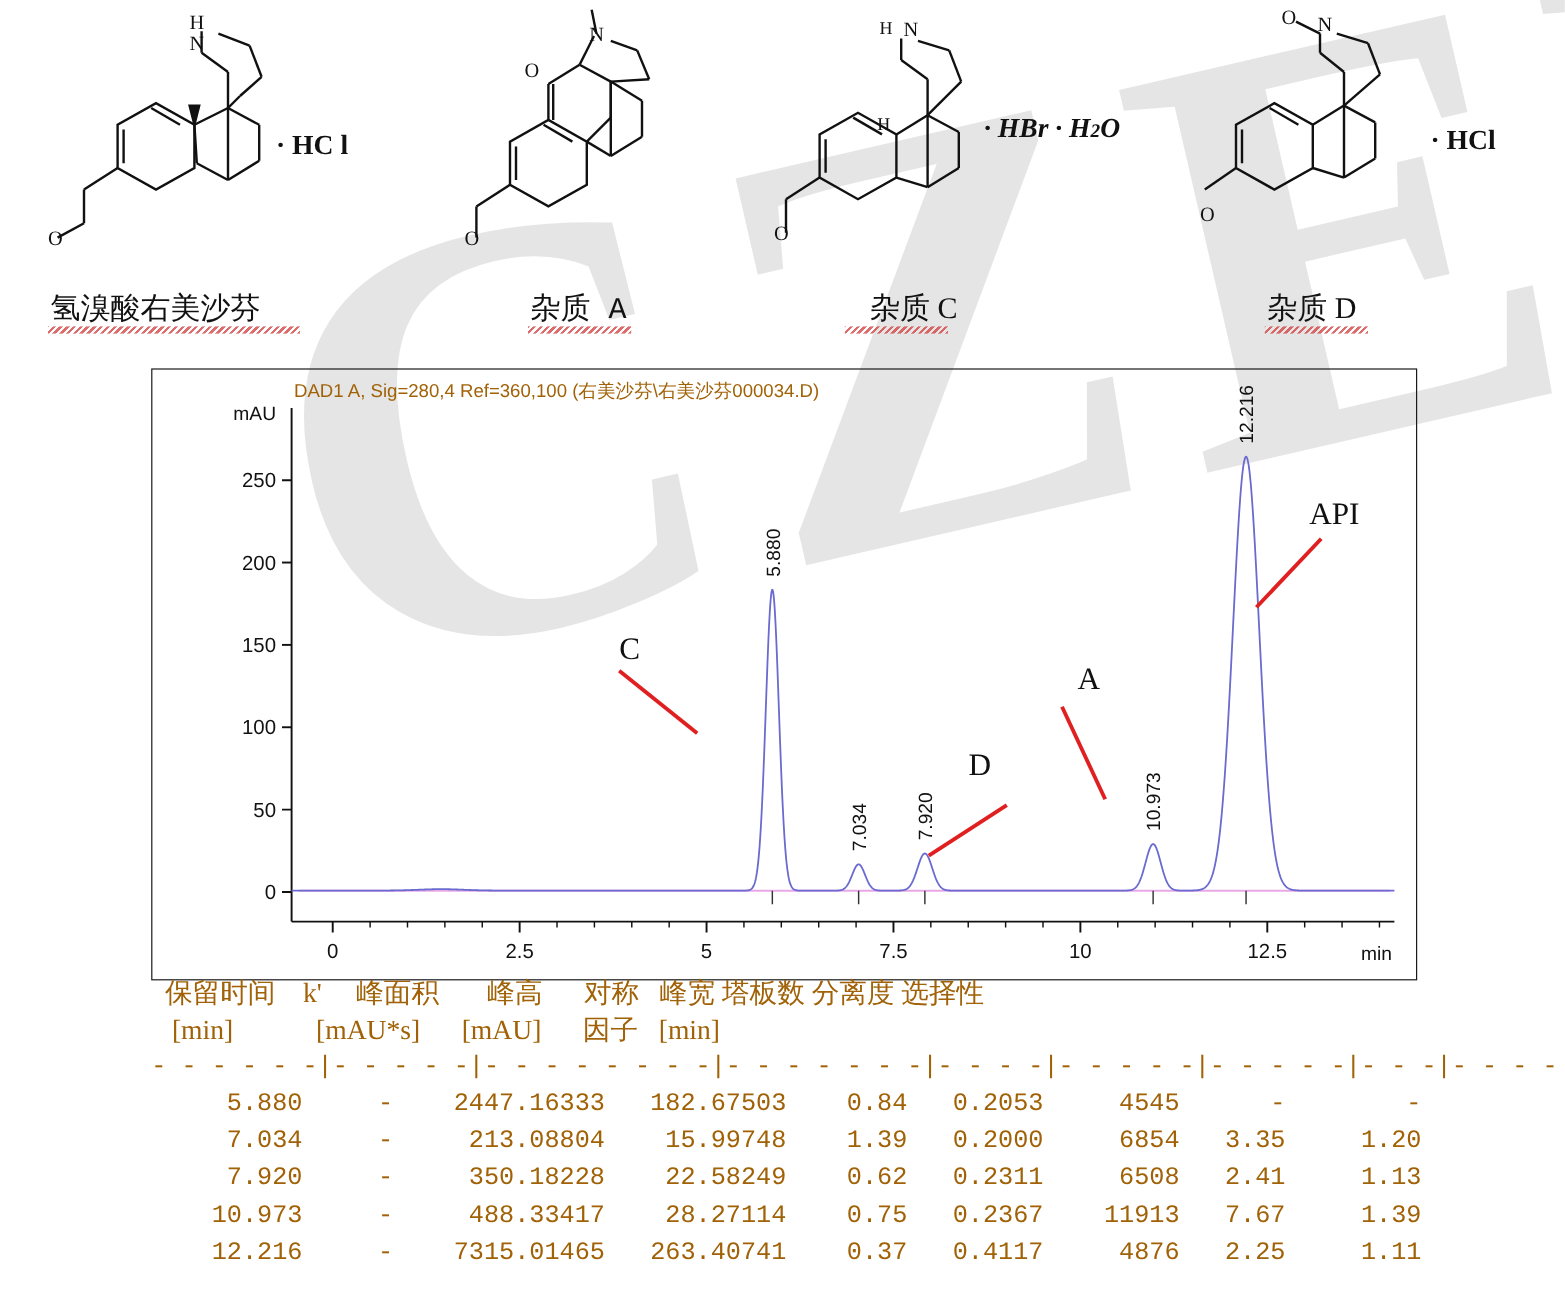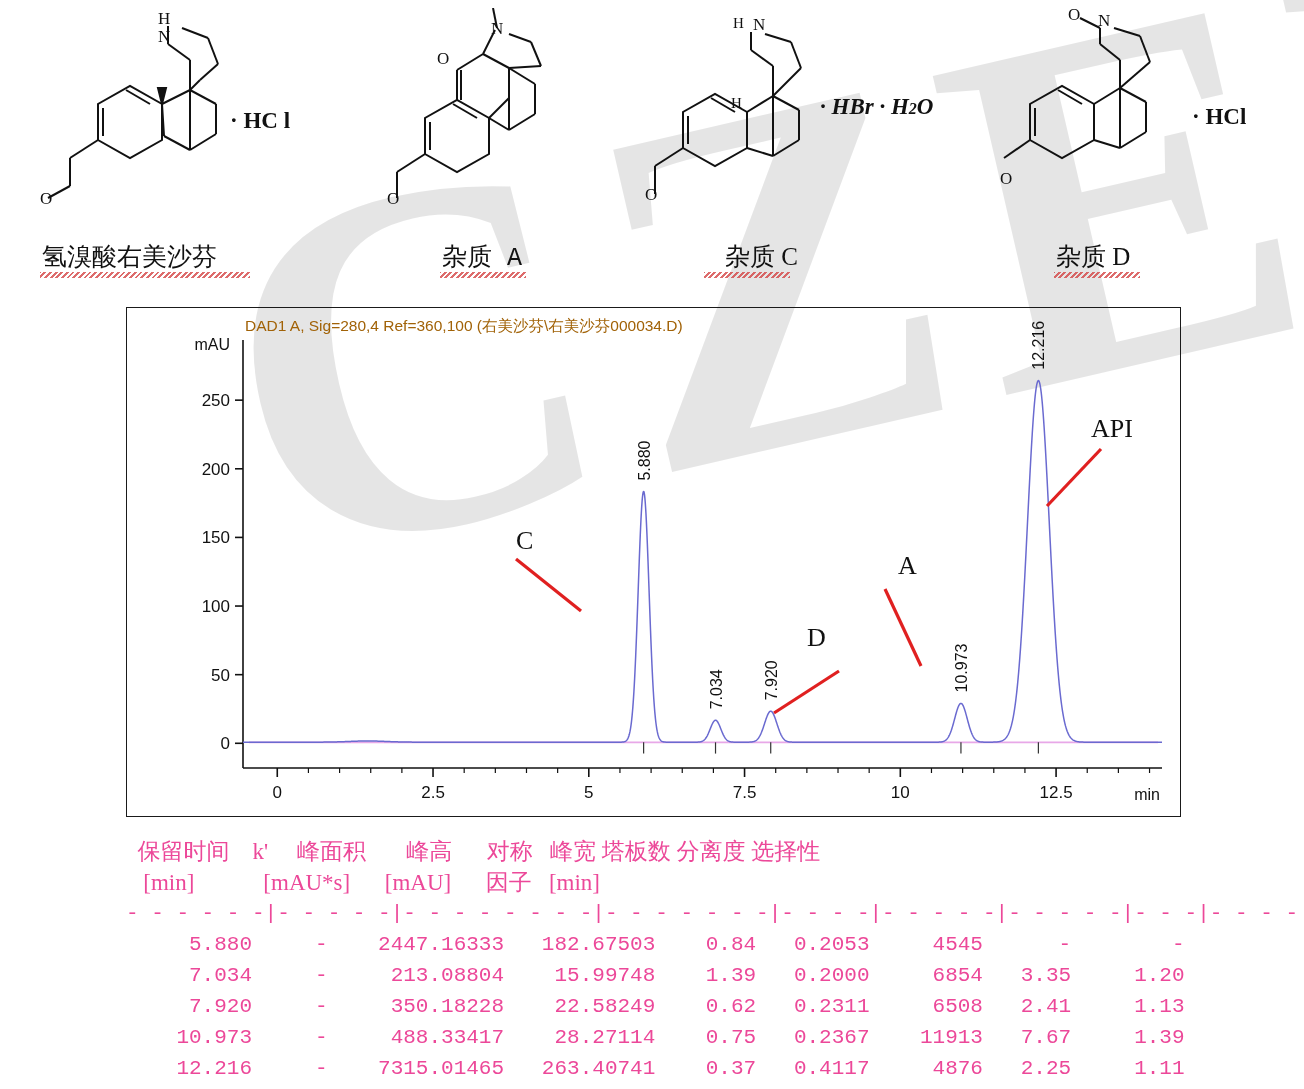--- a/index.html
+++ b/index.html
@@ -73,26 +73,26 @@
     font-size:15.5px;
     color:#a16207;
     white-space:nowrap;
   }
   #plot{
     position:absolute;left:0;top:0;width:1053px;height:508px;
   }
   
   #results{
     position:absolute;
-    left:126px;top:836px;
+    left:126px;top:812px;
     width:1100px;
     z-index:10;
     font-family:"Liberation Mono","DejaVu Sans Mono",monospace;
     font-size:21px;
-    color:#ec4899;
+    color:#a16207;
     white-space:pre;
     line-height:31px;
   }
   #results .hdr{font-family:"Liberation Serif",serif;font-size:23px;}
   #results .rule{letter-spacing:0px;}
 </style>
 </head>
 <body>
 
 <div id="watermark">

